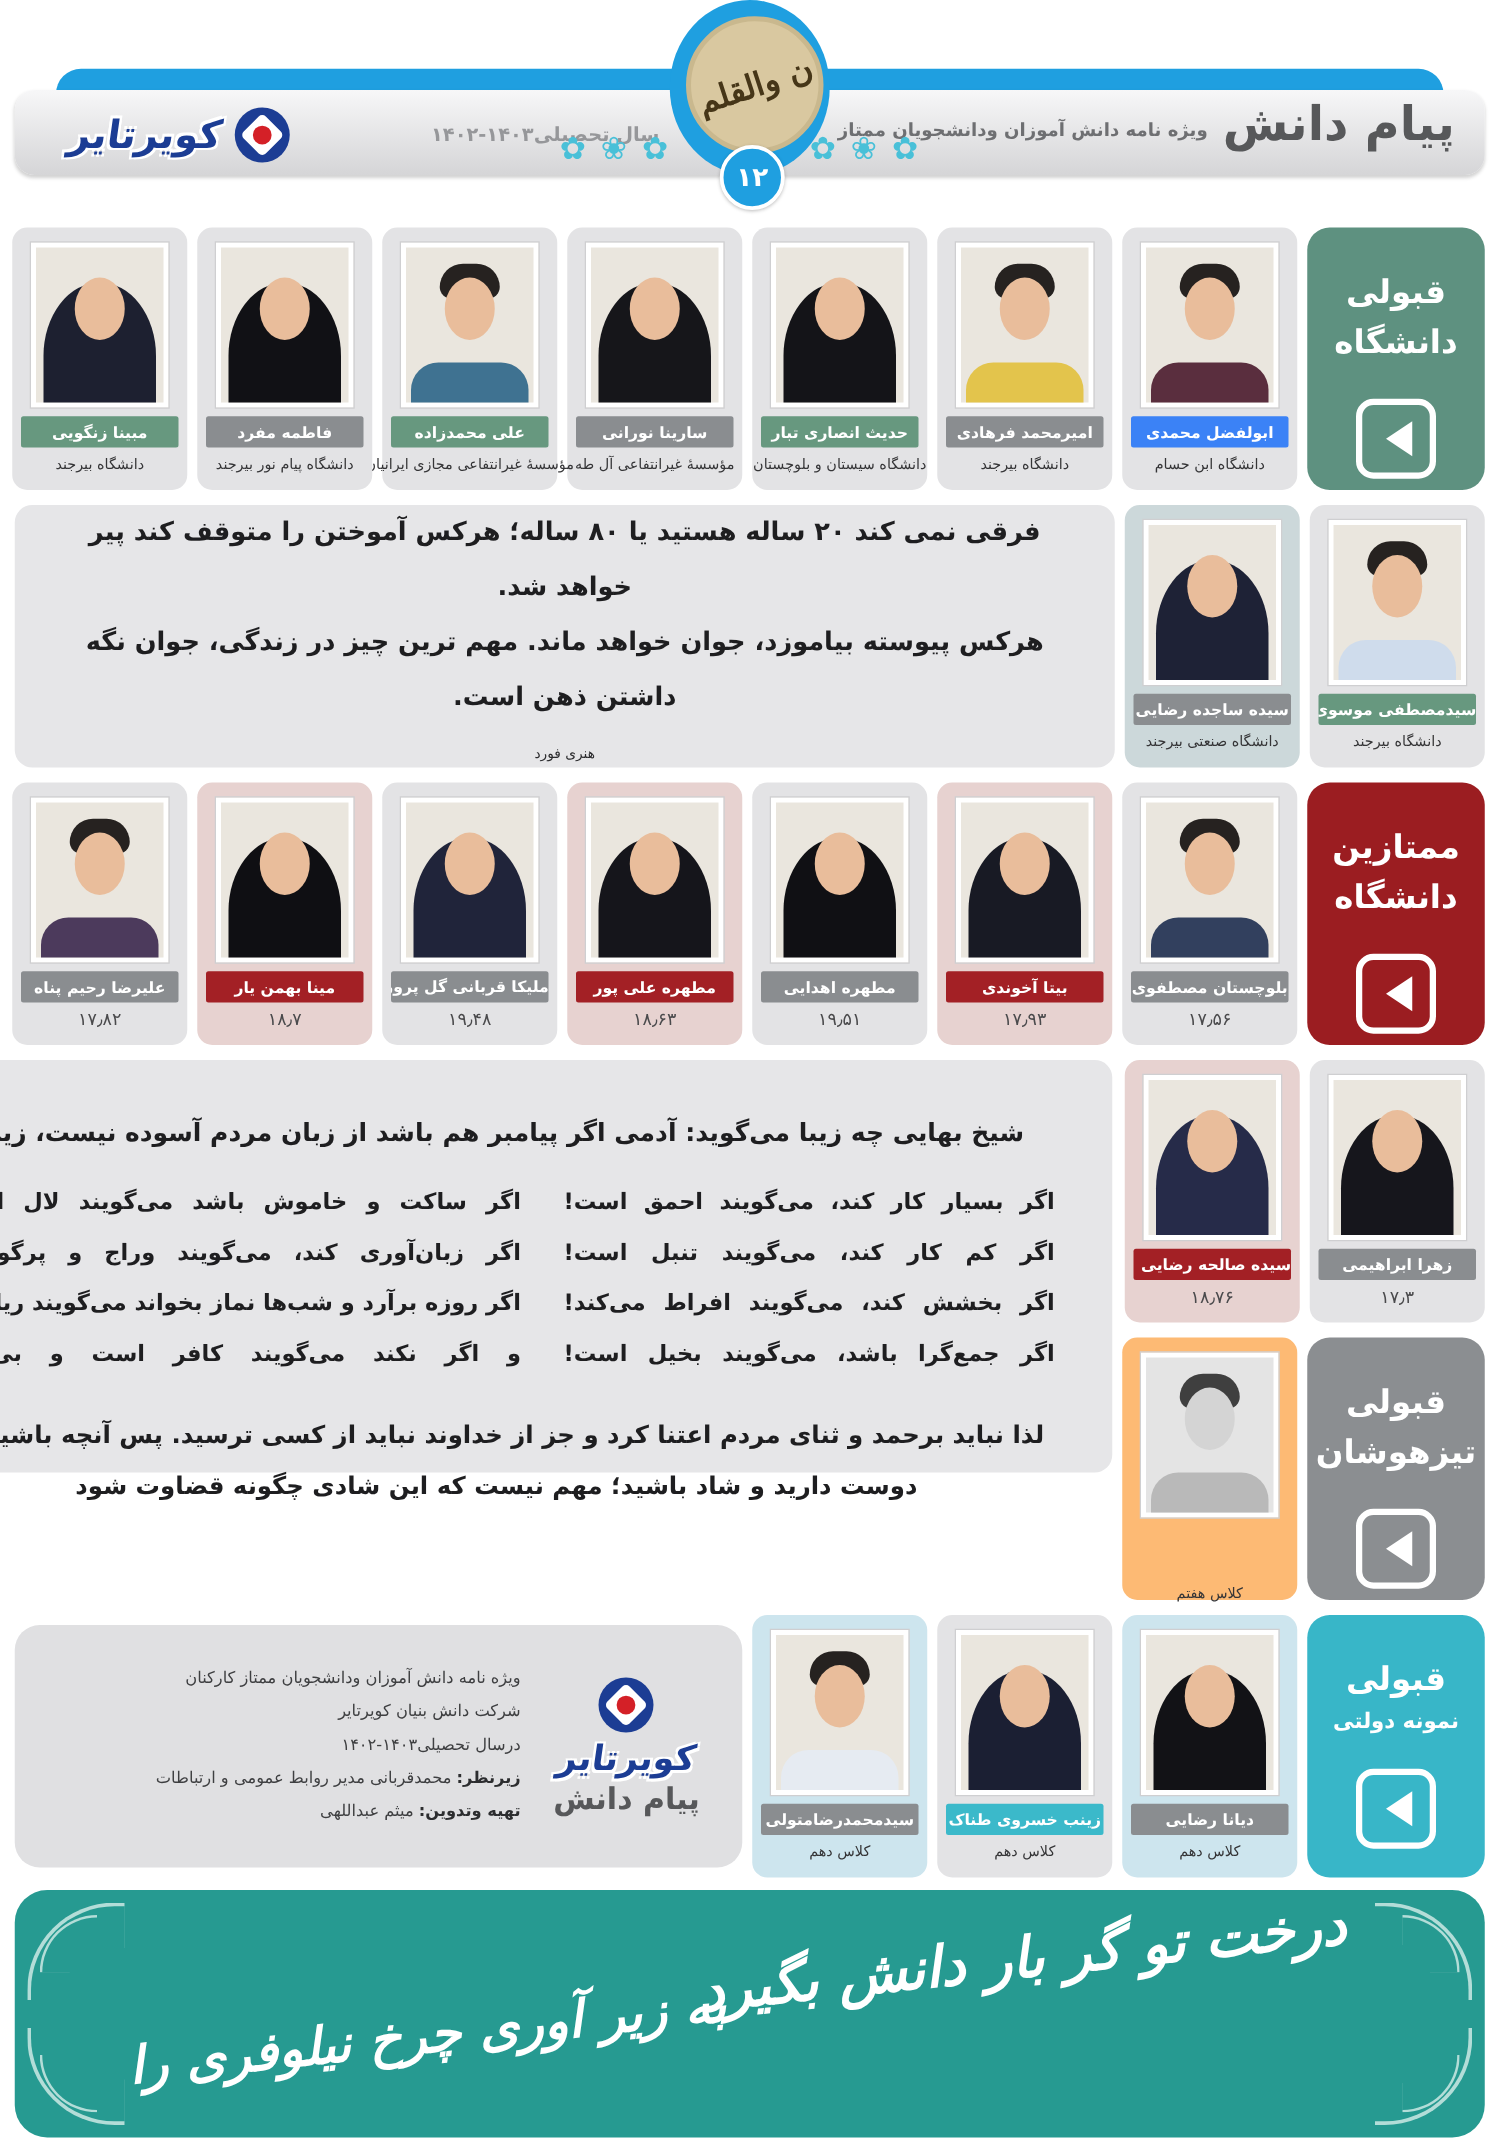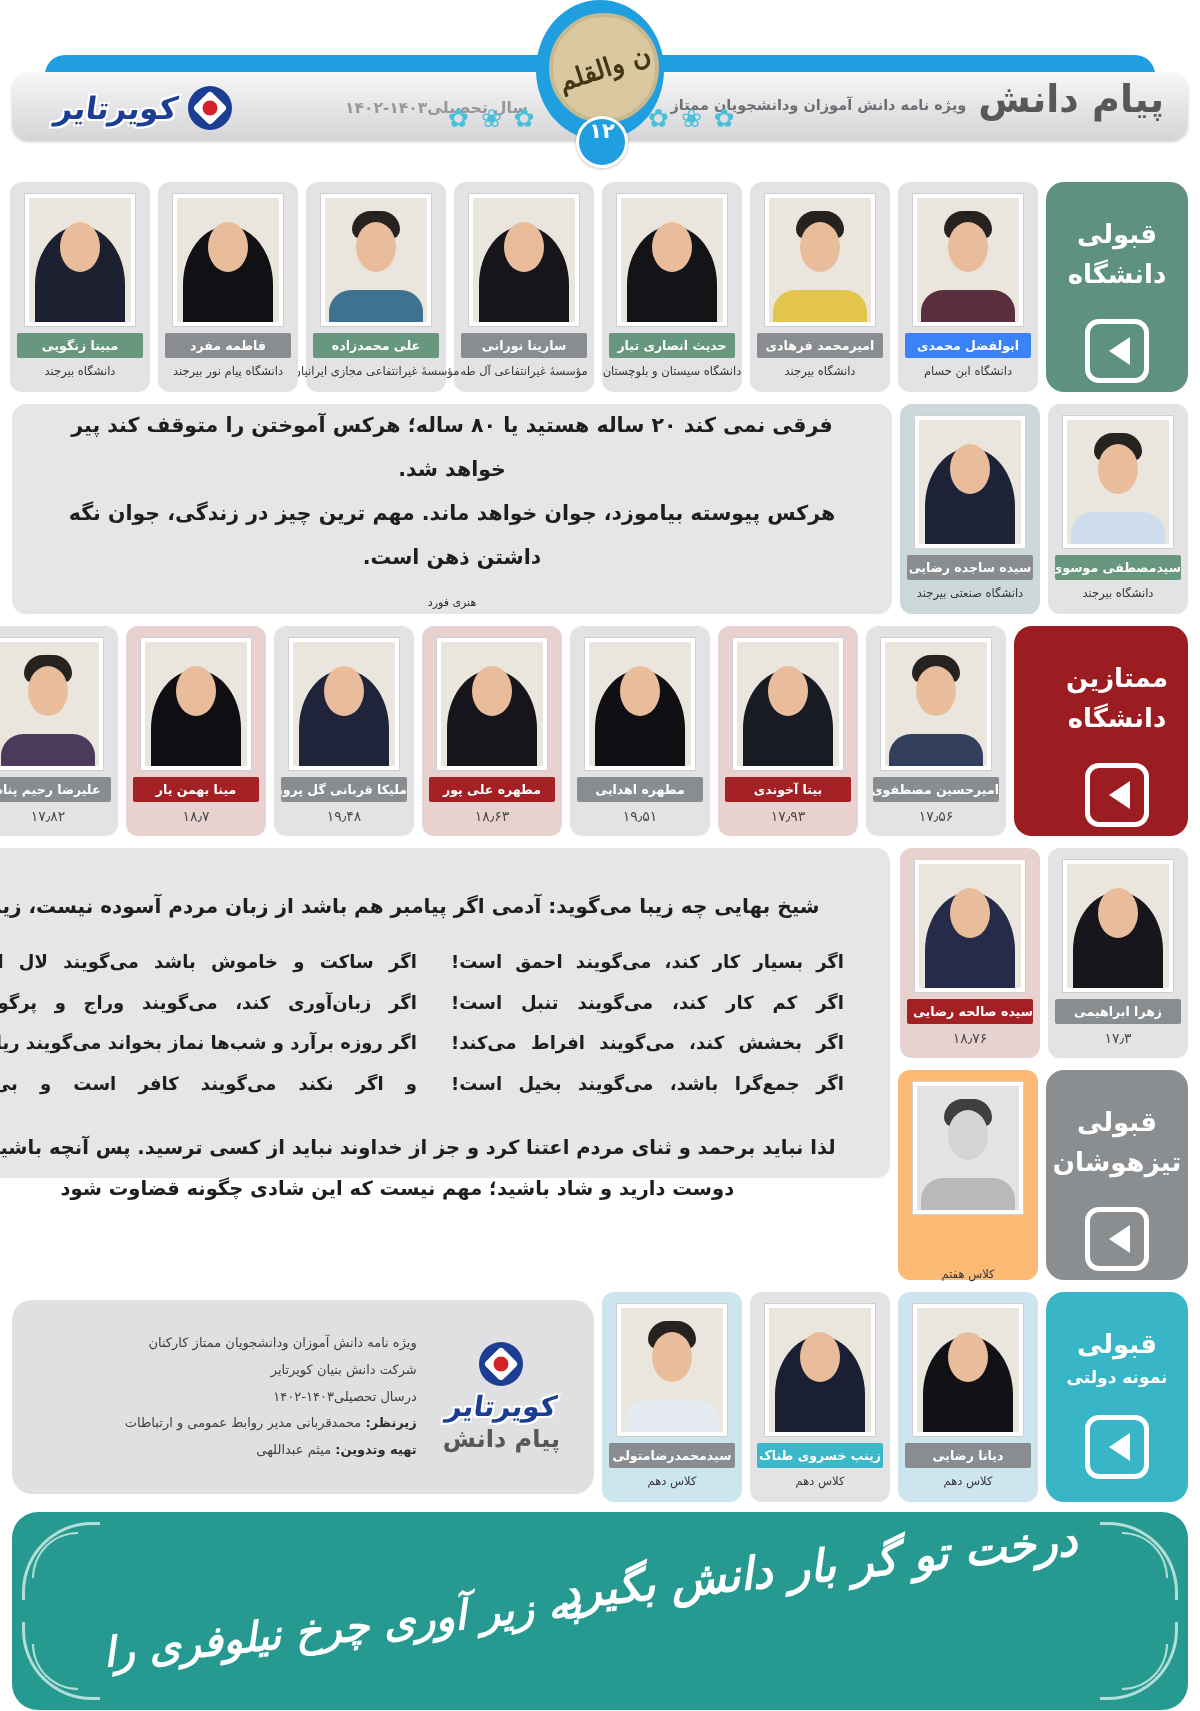--- a/index.html
+++ b/index.html
@@ -24,21 +24,21 @@
   .hdr-title{font-size:38px;font-weight:bold;color:#57585a;line-height:1;}
   .hdr-sub{font-size:14.5px;font-weight:bold;color:#6e6f72;padding-bottom:5px;}
   .emblem-blob{position:absolute;left:536px;top:0;width:128px;height:140px;background:#1f9fe0;border-radius:50%;z-index:4;}
   .emblem-circle{position:absolute;left:549px;top:13px;width:102px;height:102px;border-radius:50%;
                  background:#d9c8a0;border:4px solid #c9b88e;display:flex;align-items:center;justify-content:center;z-index:5;}
   .emblem-circle span{font-family:"DejaVu Serif",serif;font-size:26px;font-weight:bold;color:#463618;transform:rotate(-18deg);}
   .flowers{position:absolute;top:104px;font-size:25px;color:#49c0d8;z-index:6;letter-spacing:2px;}
   .flowers::before{content:"✿ ❀ ✿";}
   .fl-l{left:448px;} .fl-r{left:648px;}
   .page-circle{position:absolute;left:576px;top:116px;width:46px;height:46px;border-radius:50%;background:#1f9fe0;
-               border:3px solid #fff;box-shadow:0 1px 3px rgba(0,0,0,.25);display:flex;justify-content:center;
+               border:3px solid #fff;box-shadow:0 1px 3px rgba(0,0,0,.25);display:flex;align-items:center;justify-content:center;
                color:#fff;font-size:21px;font-weight:bold;z-index:7;}
 
   
   .row{display:flex;gap:8px;height:210px;margin:12px 12px 0;}
   .students-inline{display:flex;gap:8px;height:100%;}
   .student-card{width:140px;height:100%;border-radius:12px;display:flex;flex-direction:column;align-items:center;flex-shrink:0;}
   .photo{width:102px;height:124px;margin:12px auto 0;background:#eae6de;border:4px solid #fff;
          outline:1px solid #cfcfd1;position:relative;overflow:hidden;flex-shrink:0;}
   .avatar{position:absolute;inset:0;}
   .face{position:absolute;left:50%;transform:translateX(-50%);top:24px;width:40px;height:50px;border-radius:50%;
@@ -254,39 +254,39 @@
   </div>
 </div>
     <div class="quote-box ford">
       <p>فرقی نمی کند ۲۰ ساله هستید یا ۸۰ ساله؛ هرکس آموختن را متوقف کند پیر خواهد شد.</p>
       <p>هرکس پیوسته بیاموزد، جوان خواهد ماند. مهم ترین چیز در زندگی، جوان نگه داشتن ذهن است.</p>
       <p class="author">هنری فورد</p>
     </div>
   </div>
 
   <div class="row">
-    <aside class="sidebar" style="background: rgb(155, 29, 33); padding-left: 32px;">
+    <aside class="sidebar" style="background: rgb(155, 29, 33);">
       <div class="sb-label">
         <span>ممتازین</span>
         <span>دانشگاه</span>
       </div>
       <div class="nav-icon">
           <span class="tri"></span>
         </div>
     </aside>
     <div class="students-inline">
   <div class="student-card" style="background: rgb(227, 227, 229);">
     <div class="photo">
       <div class="avatar av-male">
         <div class="hair"></div>
         <div class="face"></div>
         <div class="garment" style="background: rgb(50, 64, 94);"></div>
       </div>
     </div>
-    <div class="name-tag" style="background: rgb(138, 141, 144);">امیرحسین مصطفوی</div>
+    <div class="name-tag" style="background: rgb(138, 141, 144);">بلوچستان مصطفوی</div>
     <div class="student-sub score">۱۷٫۵۶</div>
   </div>
 
   <div class="student-card" style="background: rgb(231, 210, 208);">
     <div class="photo">
       <div class="avatar av-hijab">
 
         <div class="face"></div>
         <div class="garment" style="background: rgb(24, 26, 36);"></div>
       </div>

